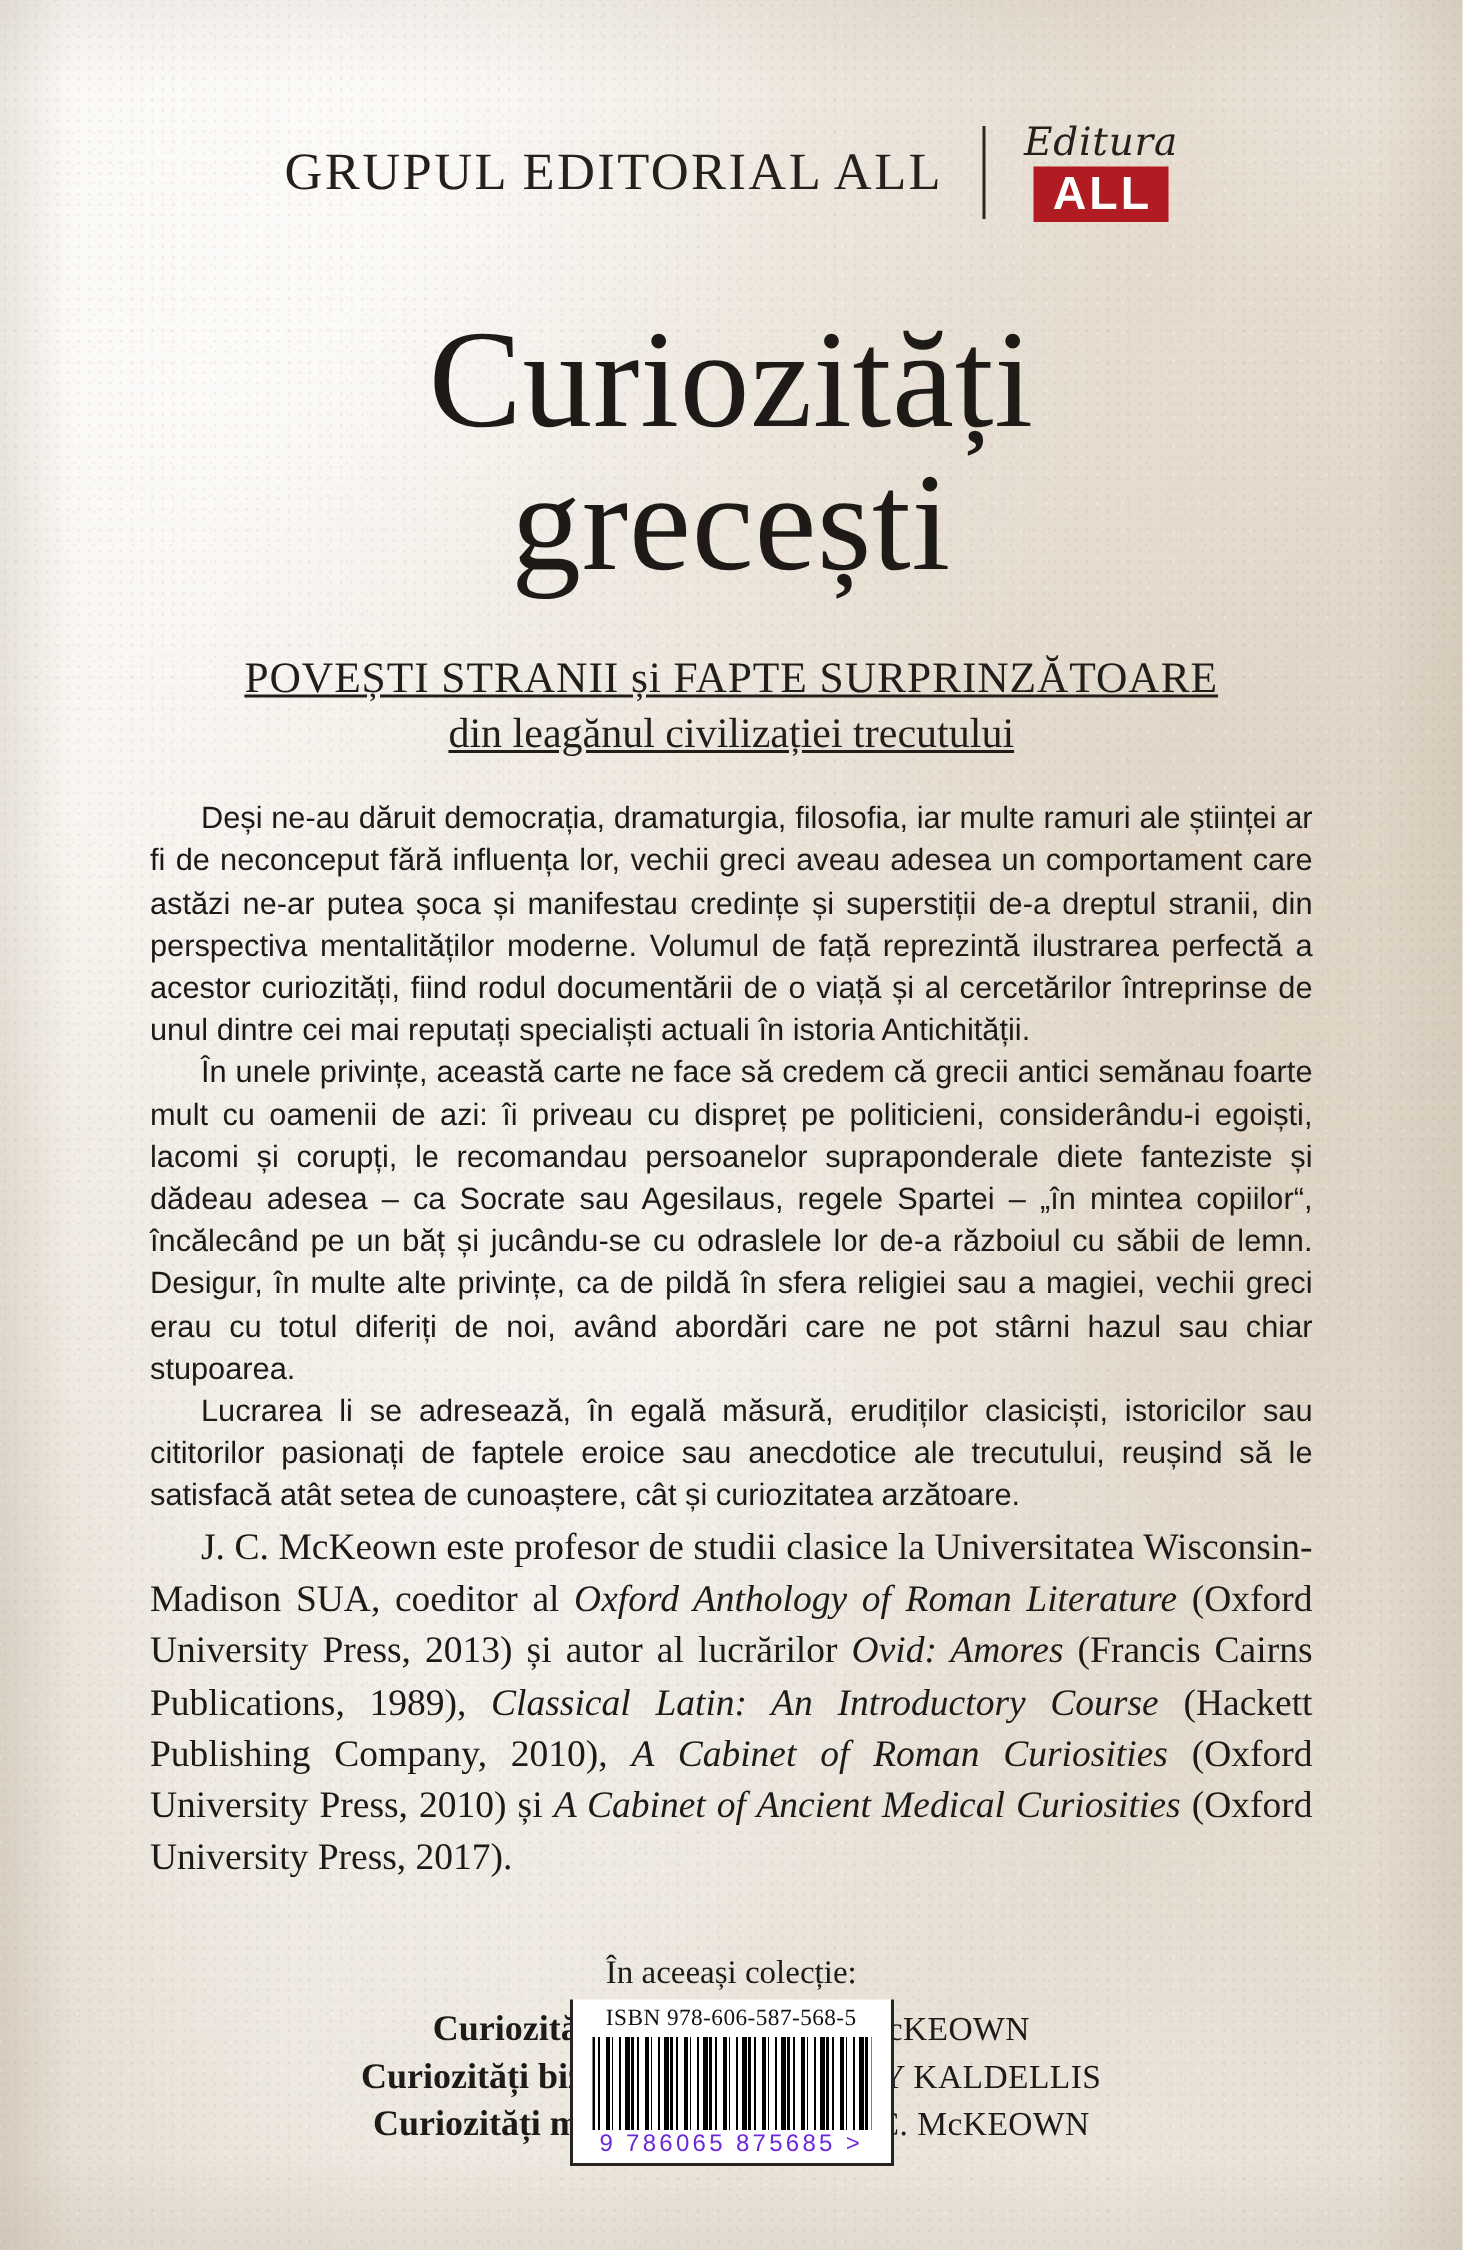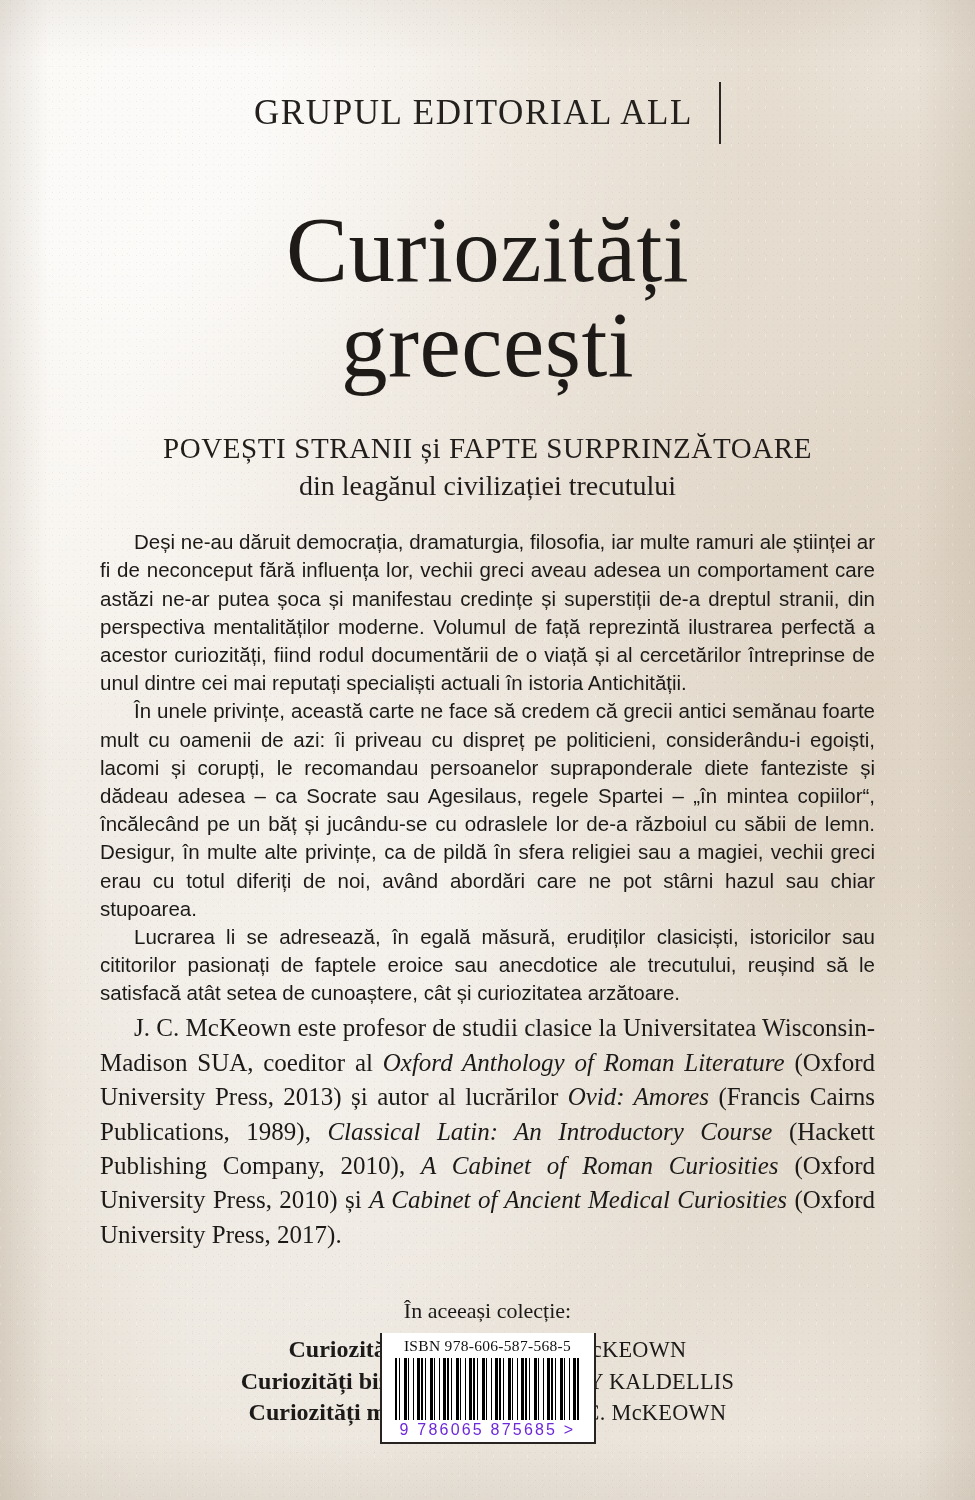--- a/index.html
+++ b/index.html
@@ -115,20 +115,21 @@
     color: #1d1a18;
     font-weight: 400;
     letter-spacing: 0.5px;
   }
   .title-line.second { margin-top: 4px; }
 
   .subtitle {
     text-align: center;
     margin-top: 42px;
     color: #201d1b;
+    text-decoration: underline;
   }
   .subtitle-main {
     font-size: 29px;
     letter-spacing: 0.6px;
     font-family: "Liberation Serif", serif;
   }
   .subtitle-second {
     font-size: 28px;
     margin-top: 5px;
     font-family: "Liberation Serif", serif;
@@ -241,20 +242,24 @@
 
 <div class="cover">
   <div class="grain"></div>
   <div class="edge-shade"></div>
 
   <div class="content">
 
     <div class="pub-header">
       <div class="pub-name">GRUPUL EDITORIAL ALL</div>
       <div class="pub-divider"></div>
+      <div class="pub-logo">
+        <div class="pub-logo-script">Editura</div>
+        <div class="pub-logo-box">ALL</div>
+      </div>
     </div>
 
     <div class="title-block">
       <div class="title-line first">Curiozități</div>
       <div class="title-line second">grecești</div>
     </div>
 
     <div class="subtitle">
       <div class="subtitle-main">POVEȘTI STRANII și FAPTE SURPRINZĂTOARE</div>
       <div class="subtitle-second">din leagănul civilizației trecutului</div>

